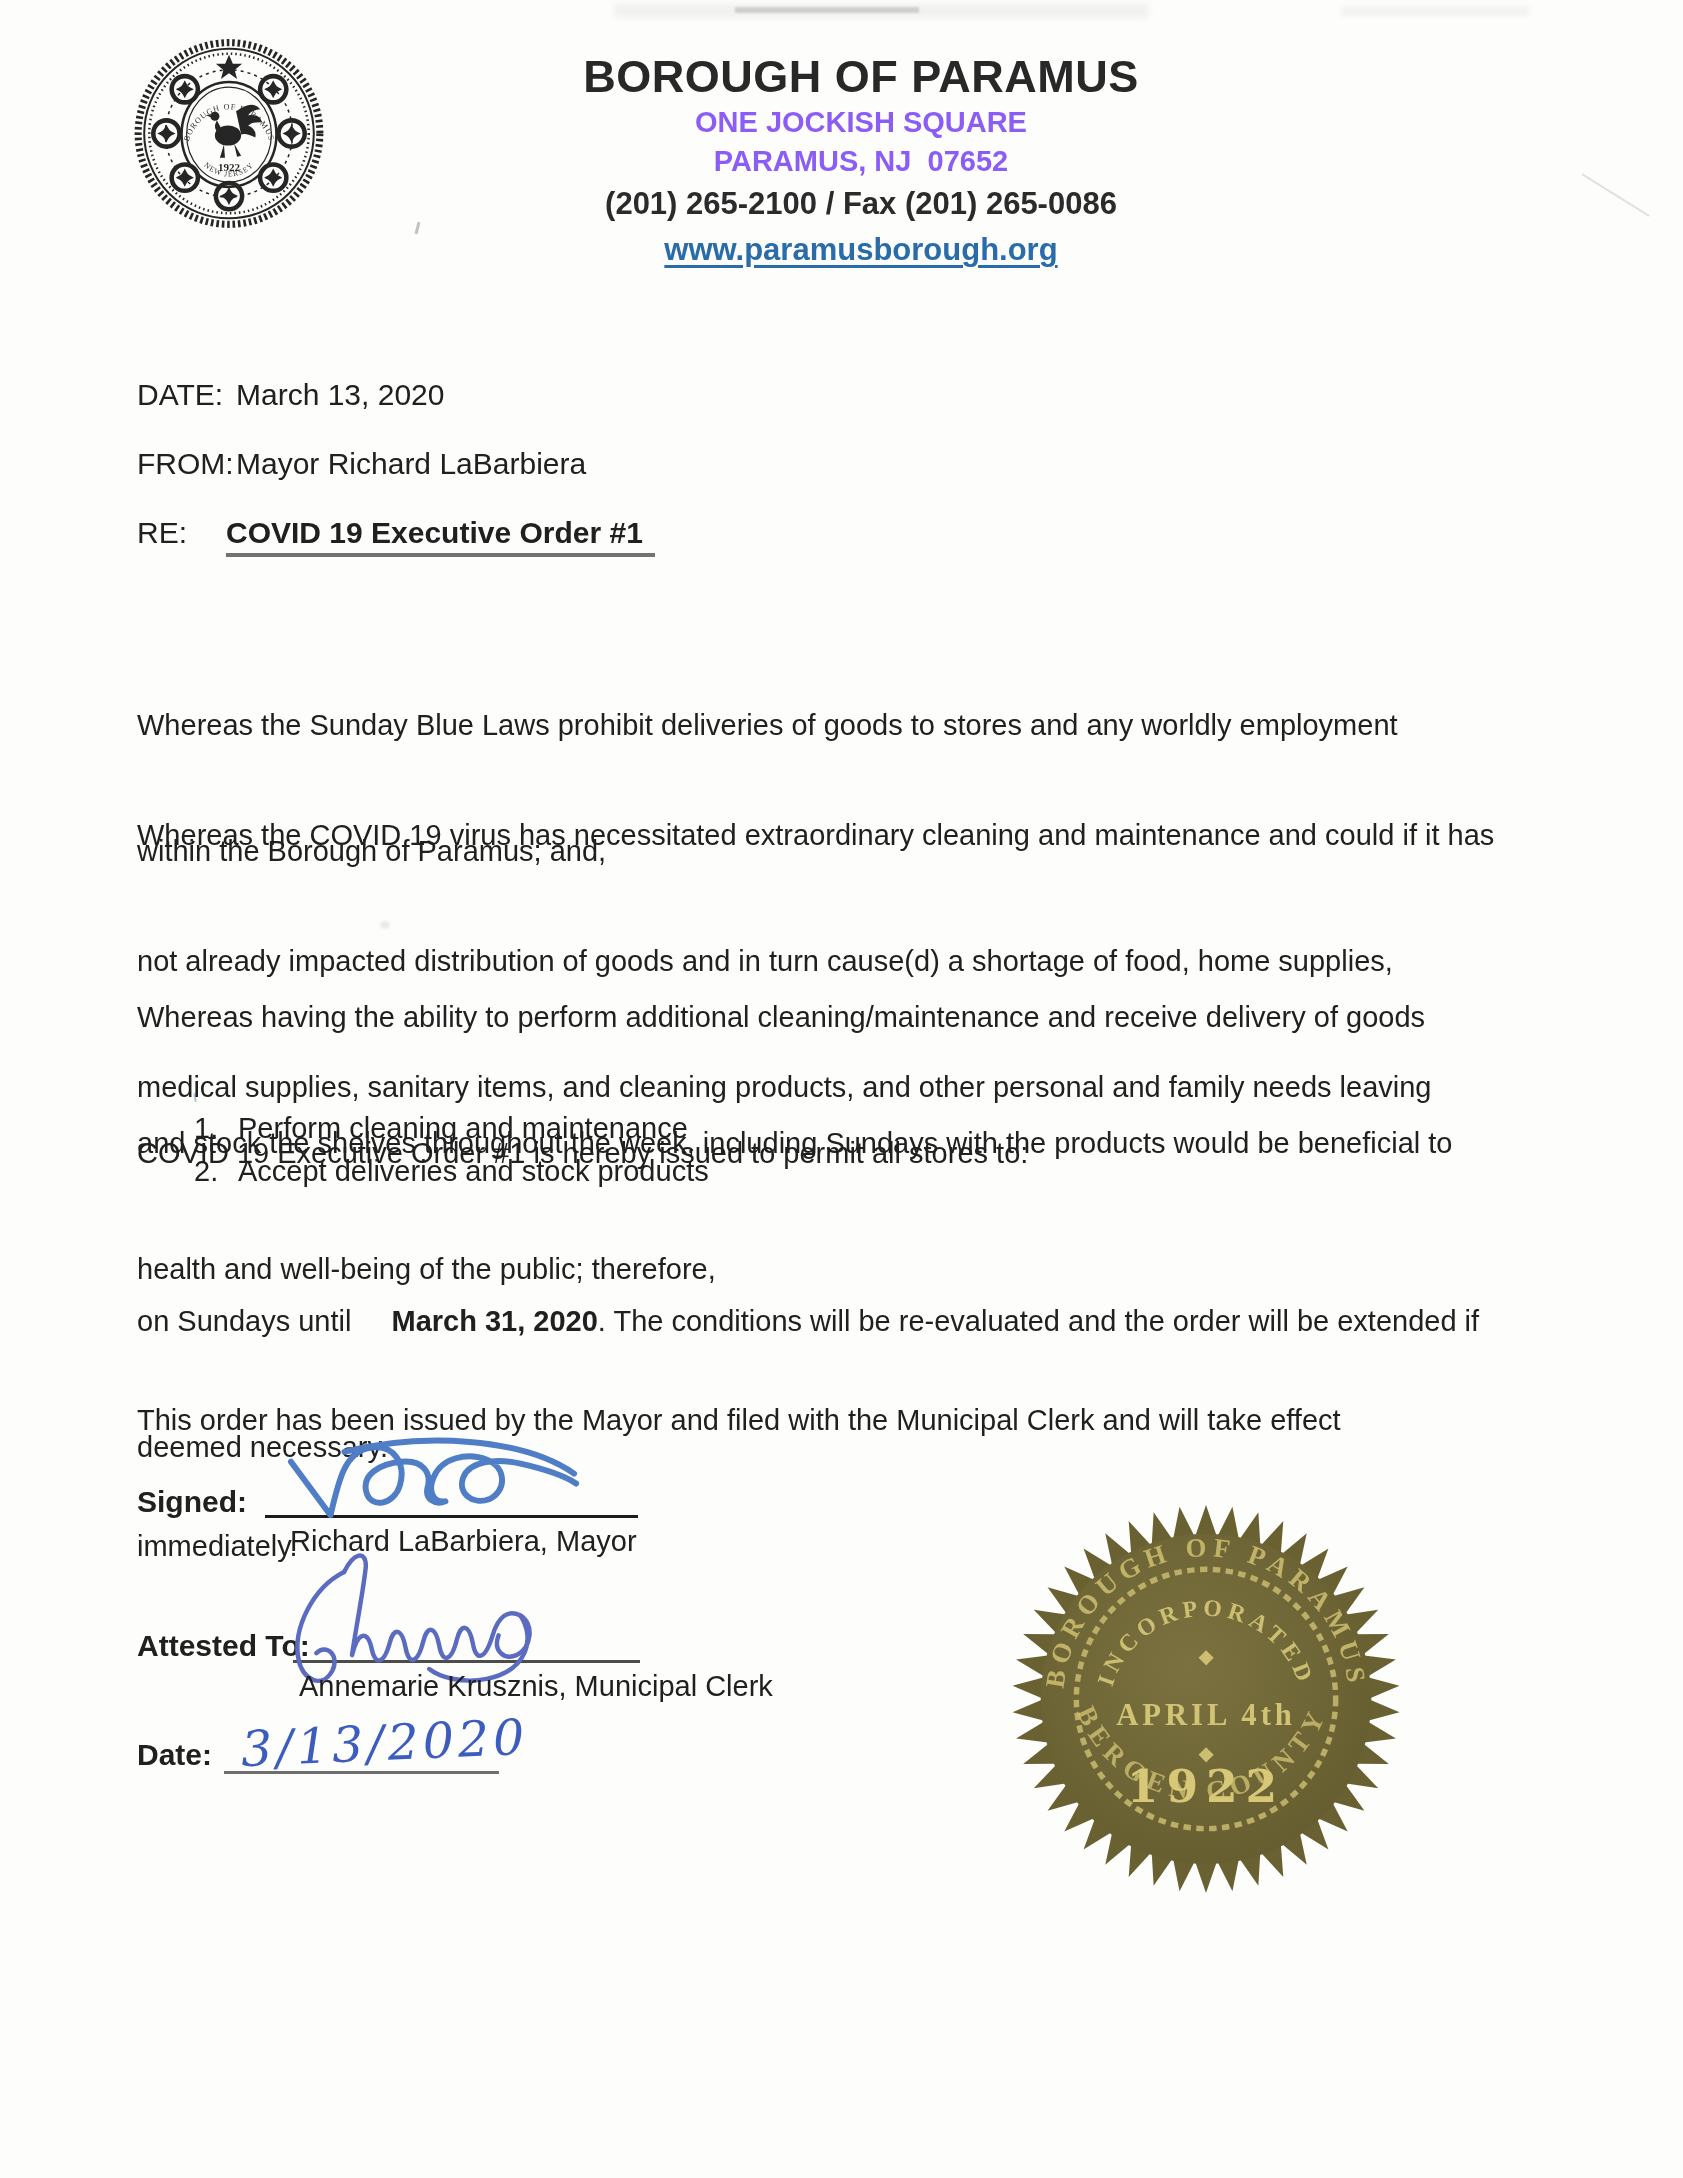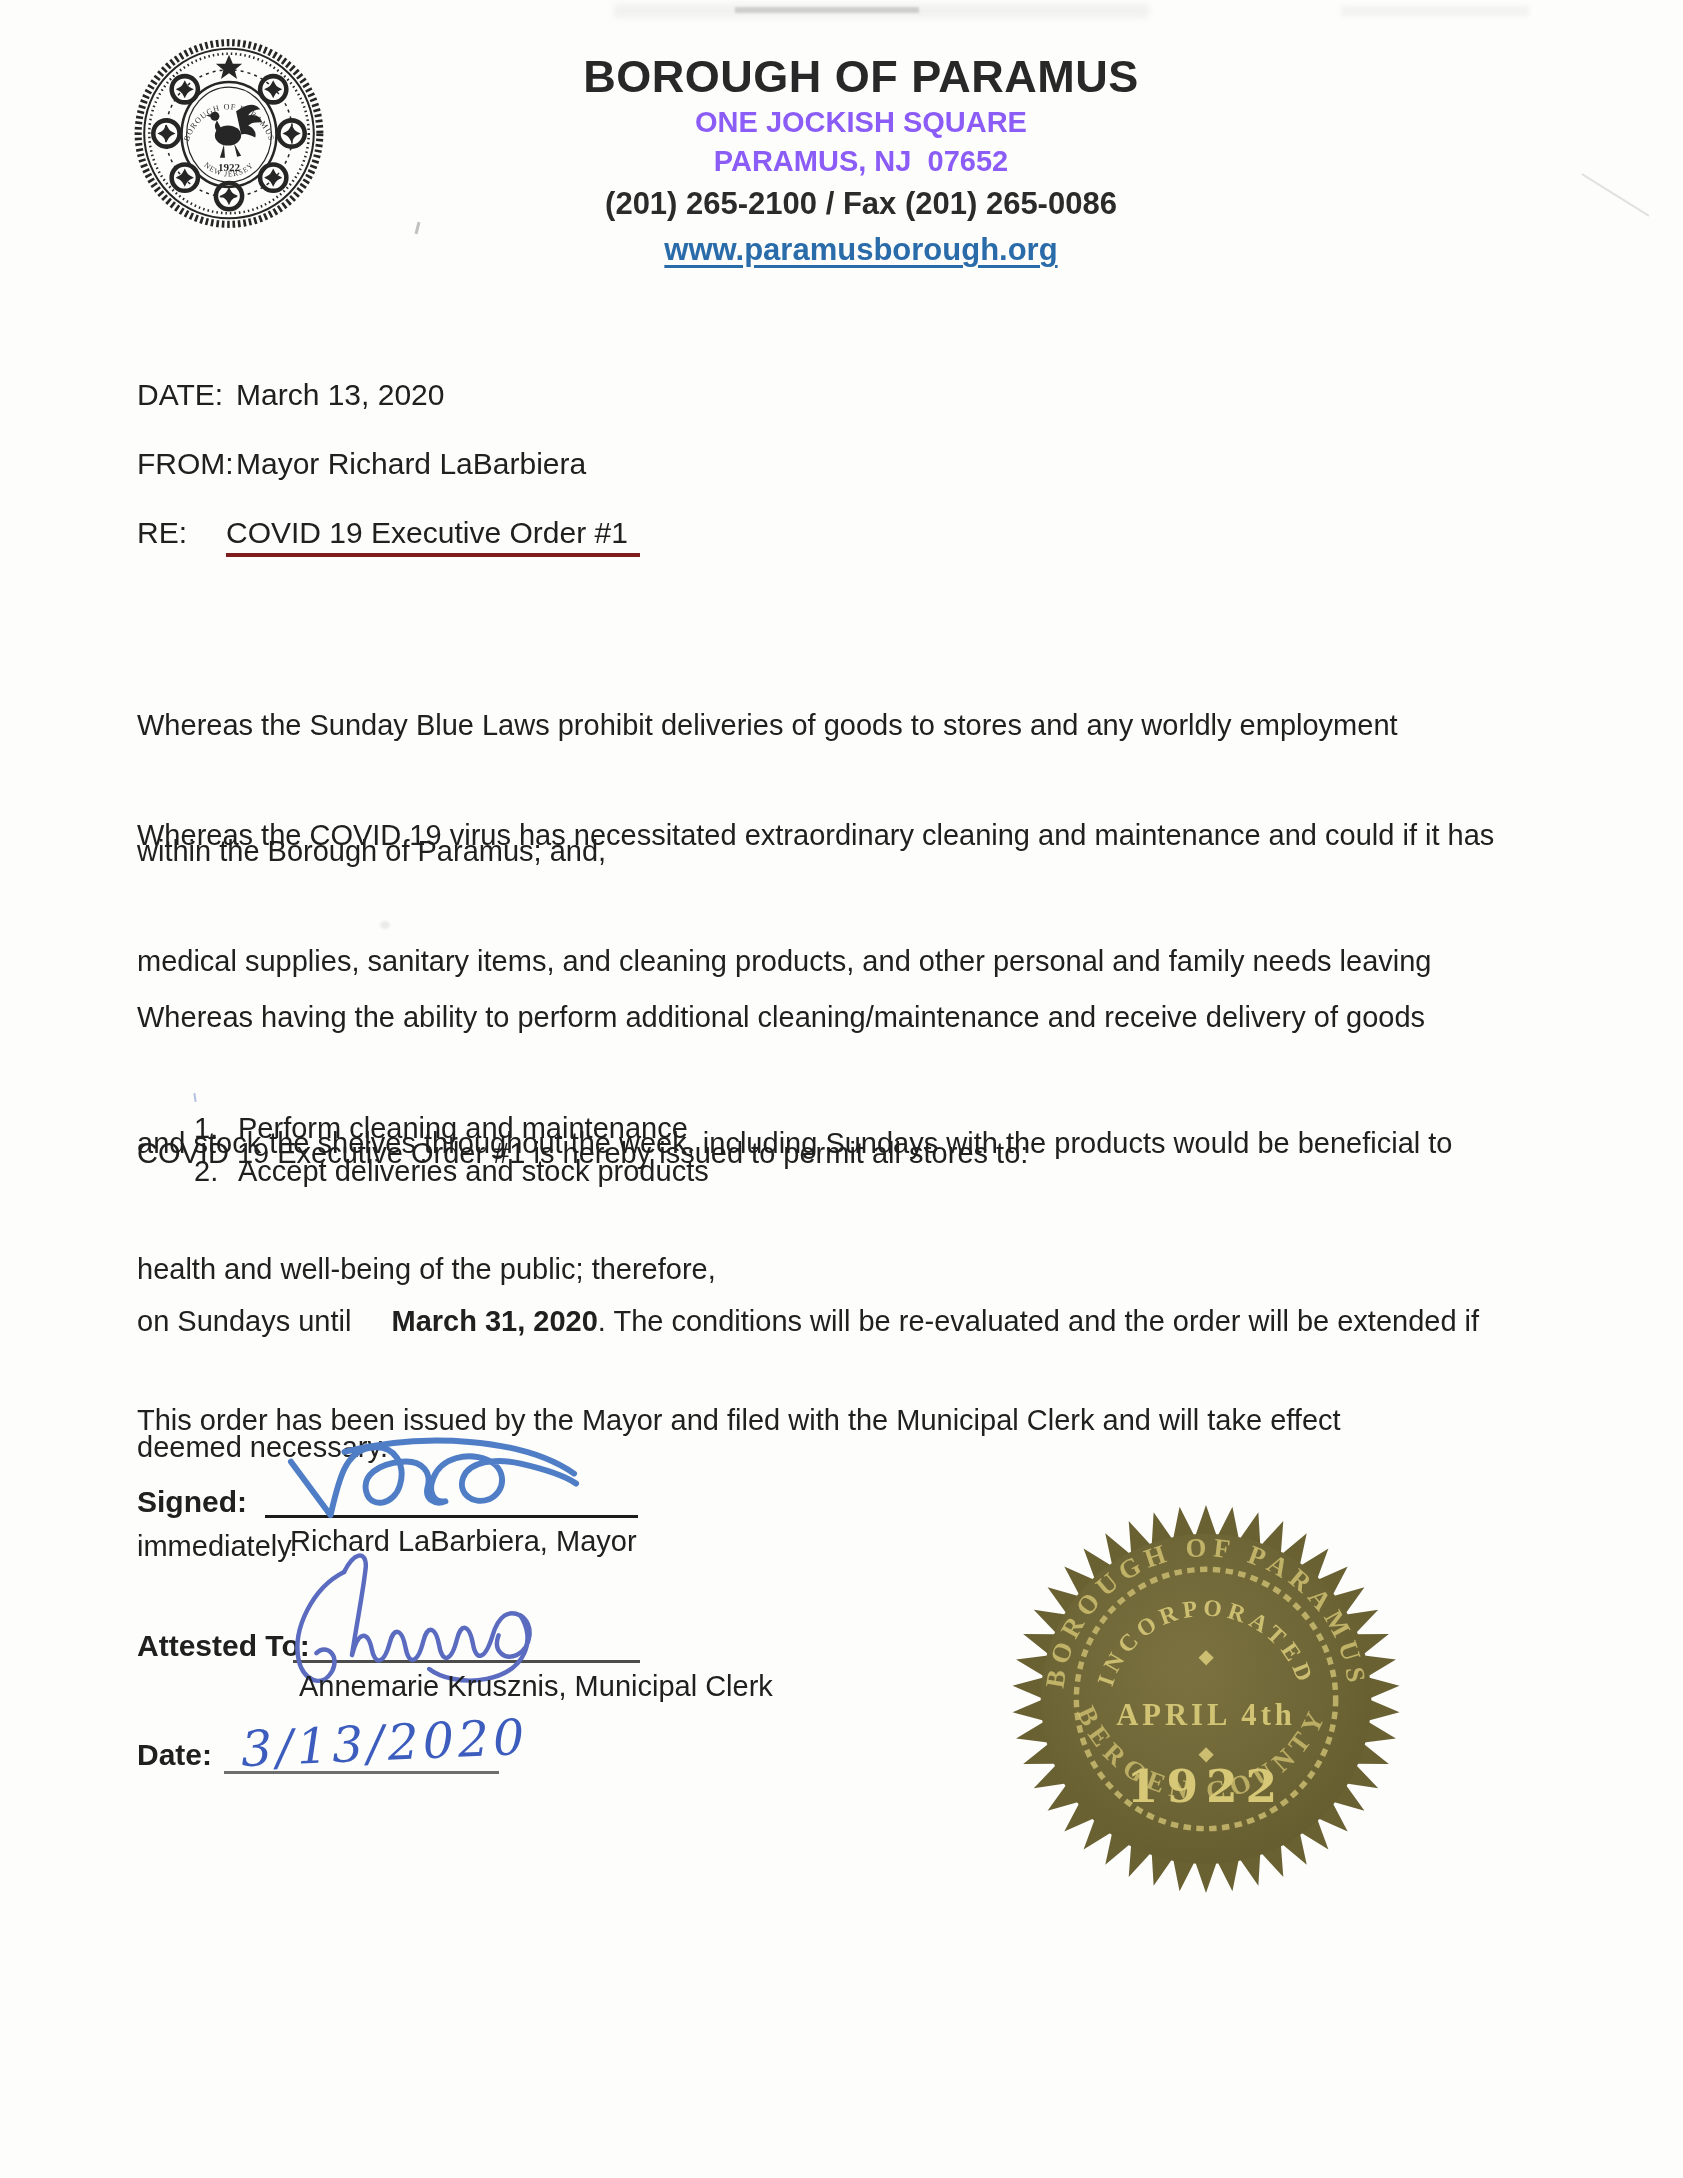--- a/index.html
+++ b/index.html
@@ -15,21 +15,21 @@
   .addr { font-size:29px; font-weight:bold; line-height:39px; color:#8b5cf6; white-space:pre; }
   .phone { font-size:31px; font-weight:bold; line-height:46px; color:#2b2b2b; white-space:pre; }
   .website-wrap { line-height:46px; }
   .website { font-size:31px; font-weight:bold; color:#2a6ba9; text-decoration:underline;
              text-decoration-thickness:3px; text-underline-offset:5px; white-space:pre;text-align:center; }
   
   .meta { position:absolute; left:137px; top:378px; font-size:30px; }
   .meta-row { display:flex; margin-bottom:35px; white-space:pre; }
   .meta-label { width:99px; flex:0 0 auto; }
   .re-label { width:89px; }
-  .re-value { font-weight:normal; border-bottom:4px solid #7f1d1d; padding:0 12px 3px 0; }
+  .re-value { font-weight:bold; border-bottom:4px solid #737373; padding:0 12px 3px 0; }
   
   .para { position:absolute; left:137px; font-size:29px; line-height:42px; white-space:pre; }
   .olist { position:absolute; left:194px; top:1107px; font-size:29px; line-height:43px; }
   .olist-row { display:flex; white-space:pre; }
   .olist-num { width:44px; flex:0 0 auto; }
   .b { font-weight:bold;margin-left:32px; }
   
   .sig-label { position:absolute; font-size:30px; white-space:pre;font-weight:bold; }
   .sig-name  { position:absolute; font-size:29px; white-space:pre; }
   .rule { position:absolute; height:0; }
@@ -142,20 +142,21 @@
     </div>
   </div>
 
   <div class="para" style="top:620px">
     <div>Whereas the Sunday Blue Laws prohibit deliveries of goods to stores and any worldly employment</div>
     <div>within the Borough of Paramus; and,</div>
   </div>
 
   <div class="para" style="top:730px">
     <div>Whereas the COVID 19 virus has necessitated extraordinary cleaning and maintenance and could if it has</div>
+    <div>not already impacted distribution of goods and in turn cause(d) a shortage of food, home supplies,</div>
     <div>medical supplies, sanitary items, and cleaning products, and other personal and family needs leaving</div>
   </div>
 
   <div class="para" style="top:912px">
     <div>Whereas having the ability to perform additional cleaning/maintenance and receive delivery of goods</div>
     <div>and stock the shelves throughout the week, including Sundays with the products would be beneficial to</div>
     <div>health and well-being of the public; therefore,</div>
   </div>
 
   <div class="para" style="top:1048px">

